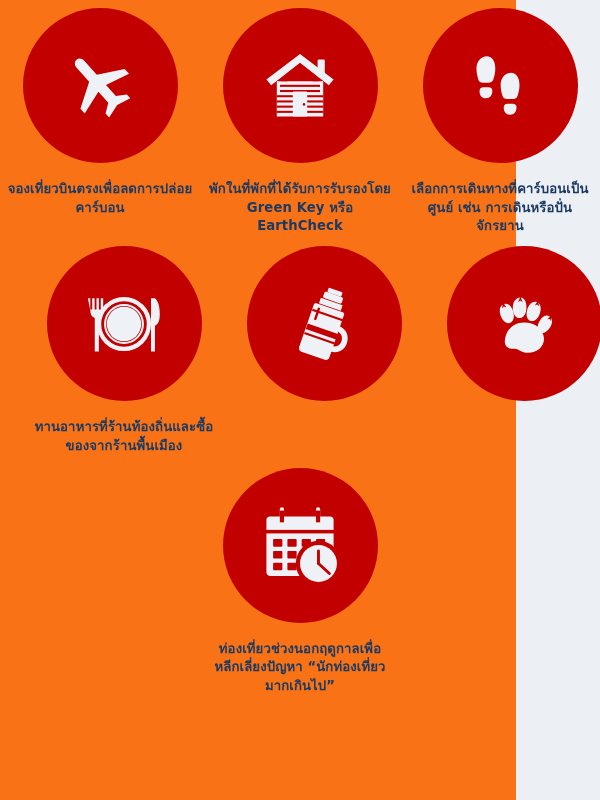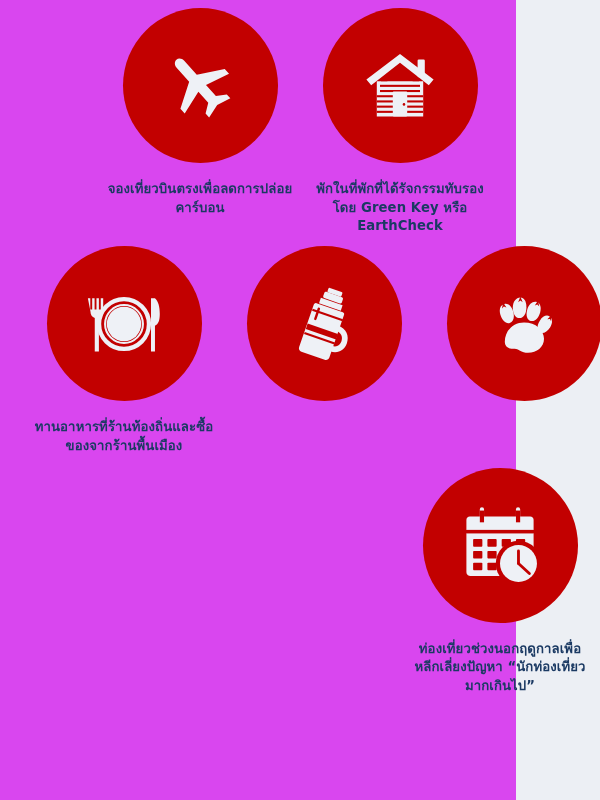--- a/index.html
+++ b/index.html
@@ -10,30 +10,30 @@
     width: 600px;
     height: 800px;
     background: #eceff4;
     font-family: "DejaVu Sans", "Liberation Sans", sans-serif;
     overflow: hidden;
   }
   .board {
     position: relative;
     width: 516px;
     height: 800px;
-    background: #d946ef;
+    background: #f97316;
   }
   .row {
     display: flex;
     justify-content: center;
     width: 600px;
   }
   .row-1 { padding-top: 8px; }
   .row-2 { padding-top: 10px; margin-left: 24px; }
-  .row-3 { padding-top: 12px; justify-content: flex-end; }
+  .row-3 { padding-top: 12px; }
 
   .card {
     width: 200px;
     display: flex;
     flex-direction: column;
     align-items: center;
   }
   .badge {
     width: 155px;
     height: 155px;
@@ -92,23 +92,36 @@
             <rect x="21" y="81" width="58" height="2.6"></rect>
             <path d="M50 25 L74 44 H66 L50 31 L34 44 H26 Z"></path>
             <path d="M40 30 h20 v2.2 h-20 z M35 35 h30 v2.2 h-30 z M31 40 h38 v2.2 h-38 z"></path>
           </g>
           <g fill="#eef1f6">
             <rect x="41" y="57" width="18" height="31" rx="1"></rect>
           </g>
           <circle cx="55" cy="73" r="1.6" fill="#c20000"></circle>
         </svg>
       </div>
-      <div class="caption">พักในที่พักที่ได้รัจกรรมทับรองโดย Green Key หรือ EarthCheck</div>
-    </div>
-
+      <div class="caption">พักในที่พักที่ได้รับการรับรองโดย Green Key หรือ EarthCheck</div>
+    </div>
+
+    <div class="card">
+      <div class="badge">
+        <svg width="78" height="78" viewBox="0 0 100 100">
+          <g fill="#eef1f6">
+            <path d="M33 12c7 0 11 6.6 11 15.6 0 6-1.4 10.6-2.6 14.2-.9 2.7-3 4-6.4 4h-6.6c-3.4 0-5.4-1.4-6.2-4.2C21 38 19.8 33 19.8 27.6 19.8 18.6 26 12 33 12z"></path>
+            <path d="M28.6 51.6h6.8c3 0 4.8 1.7 4.8 4.6 0 5.6-2.8 9.6-8.2 9.6-5.2 0-8.2-3.6-8.2-9.2 0-3.2 1.8-5 4.8-5z"></path>
+            <path d="M64 33c7 0 11 6.6 11 15.6 0 6-1.4 10.6-2.6 14.2-.9 2.7-3 4-6.4 4h-6.6c-3.4 0-5.4-1.4-6.2-4.2C52 59 50.8 54 50.8 48.6 50.8 39.6 57 33 64 33z"></path>
+            <path d="M59.6 72.6h6.8c3 0 4.8 1.7 4.8 4.6 0 5.6-2.8 9.6-8.2 9.6-5.2 0-8.2-3.6-8.2-9.2 0-3.2 1.8-5 4.8-5z"></path>
+          </g>
+        </svg>
+      </div>
+      <div class="caption">เลือกการเดินทางที่คาร์บอนเป็นศูนย์ เช่น การเดินหรือปั่นจักรยาน</div>
+    </div>
 
   </div>
 
   <div class="row row-2">
 
     <div class="card">
       <div class="badge">
         <svg width="86" height="86" viewBox="0 0 100 100">
           <g fill="#eef1f6">
             <circle cx="50" cy="50" r="29" fill="none" stroke="#eef1f6" stroke-width="5"></circle>

